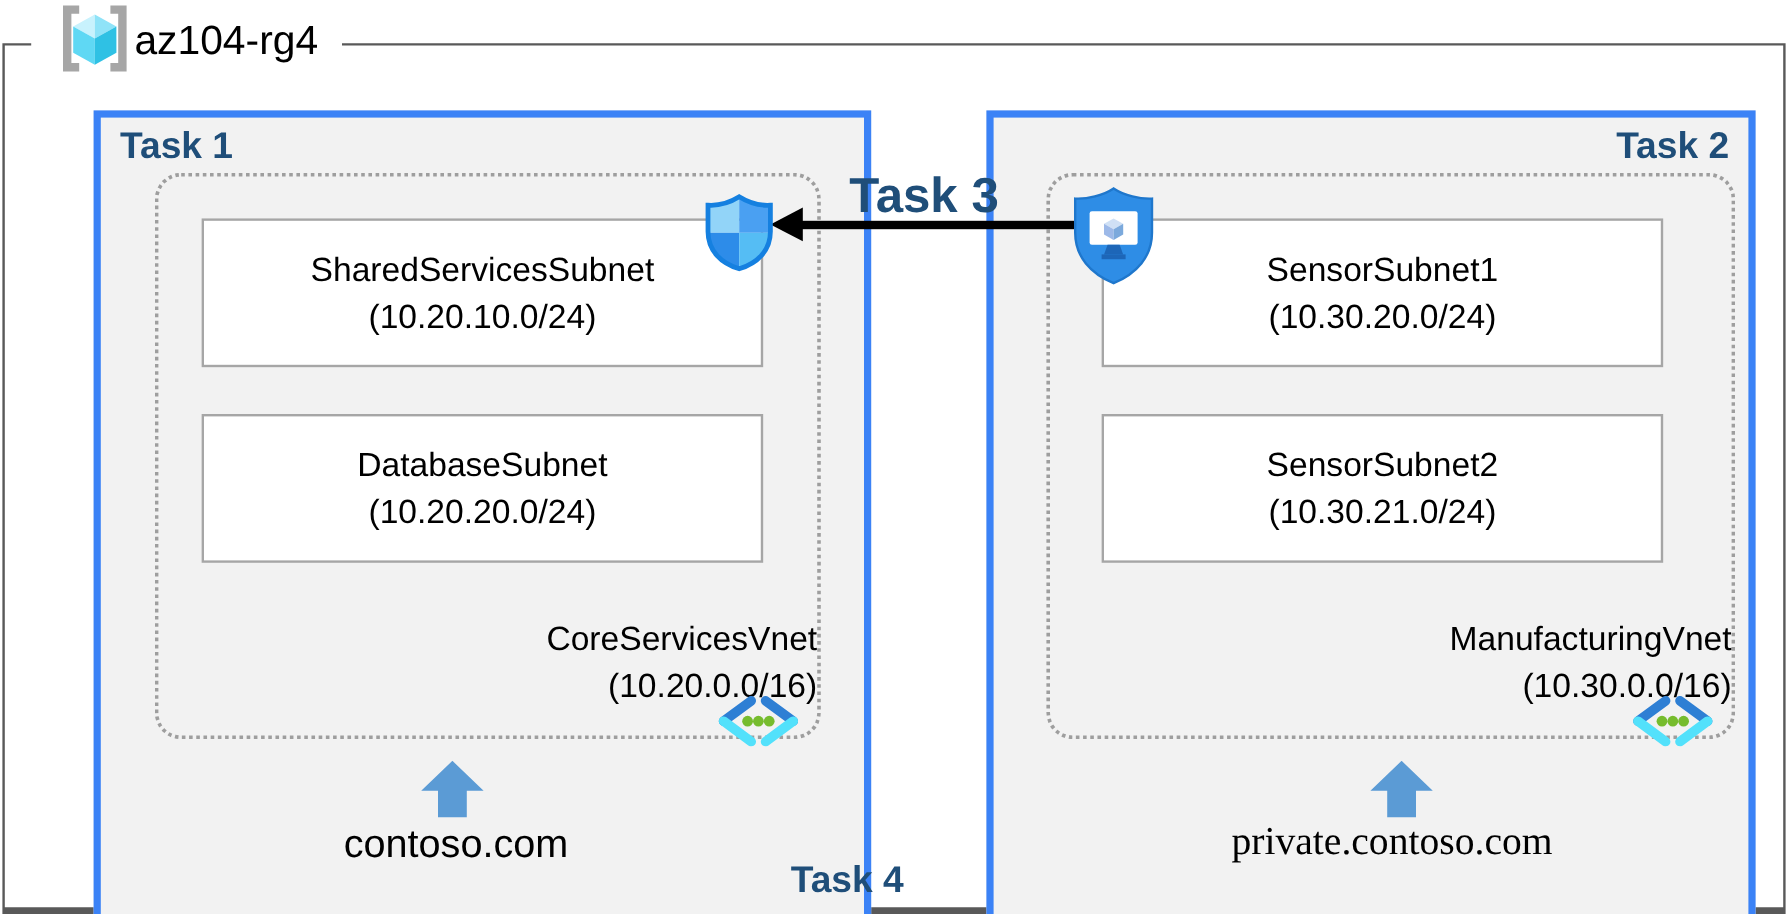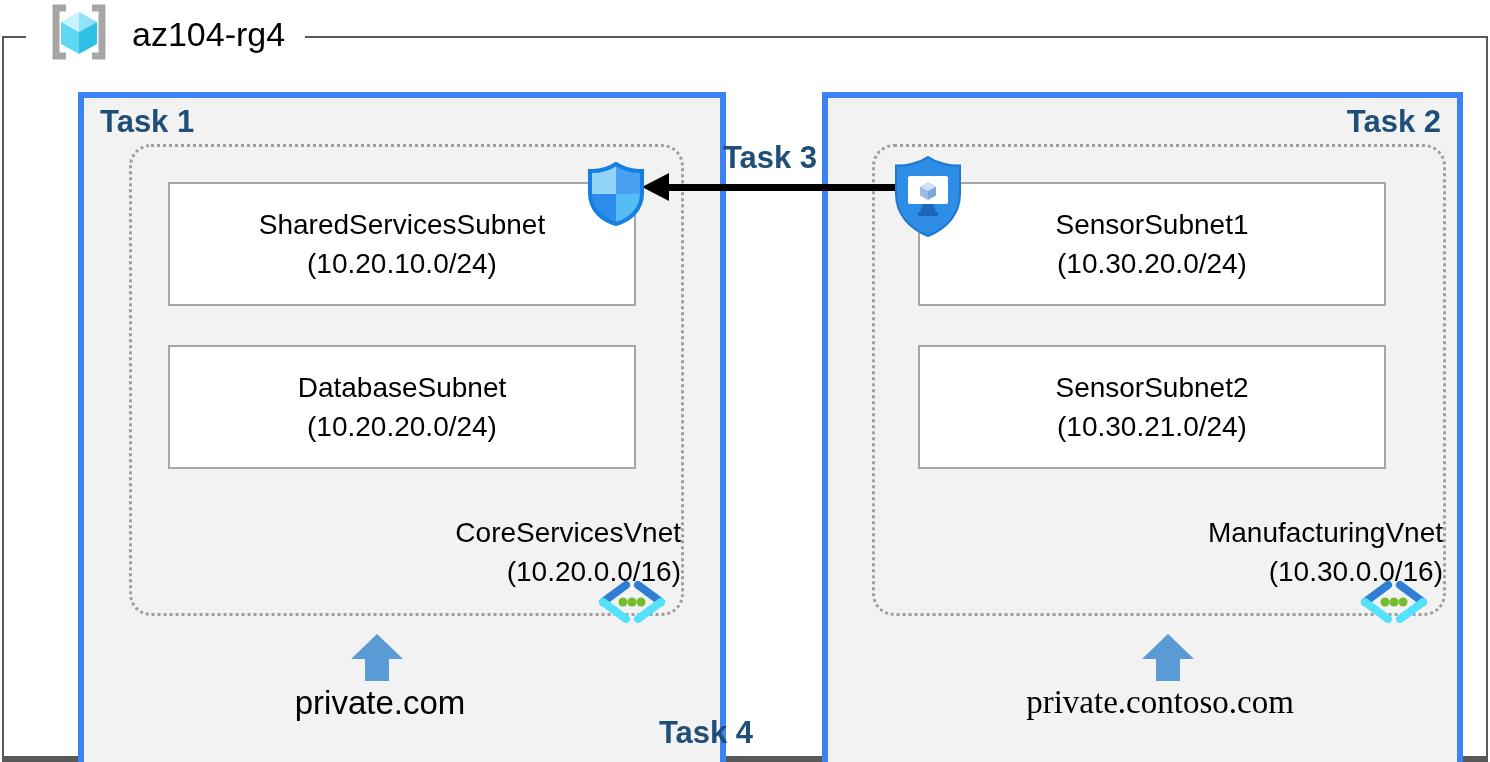--- a/index.html
+++ b/index.html
@@ -7,21 +7,21 @@
   .canvas {
     position:relative; width:1490px; height:762px; background:#ffffff;
     font-family:"Liberation Sans", sans-serif; color:#000; overflow:hidden;
   }
   .rg-frame {
     position:absolute; left:2px; top:36px; right:2px; bottom:0;
     border:2px solid #595959; border-bottom-width:6px;
   }
   .rg-header {
     position:absolute; left:26px; top:4px; height:60px; z-index:6;
-    display:flex; align-items:center; gap:20px; background:#fff; padding:0 20px;
+    display:flex; align-items:center; background:#fff; padding:0 20px;
   }
   .rg-label { font-size:34px; color:#000; }
 
   .task-box {
     position:absolute; top:92px; height:690px; background:#f2f2f2;
     border:6px solid #3b82f6;
   }
   #task1 { left:78px;  width:648px; }
   #task2 { left:822px; width:641px; }
   .task-label {
@@ -62,21 +62,21 @@
     position:absolute; left:666px; top:184px; width:232px; height:7px;
     background:#000; z-index:3;
   }
   .peer-arrow-head {
     position:absolute; left:642px; top:173px; width:0; height:0; z-index:3;
     border-top:14px solid transparent; border-bottom:14px solid transparent;
     border-right:27px solid #000;
   }
   #task3-label {
     position:absolute; left:670px; top:140px; width:200px; text-align:center;
-    font-size:31px; font-weight:bold; color:#1f4e79; z-index:3;
+    font-size:41px; font-weight:bold; color:#1f4e79; z-index:3;
   }
   #task4-label {
     position:absolute; left:628px; top:684px; width:156px; text-align:center;
     font-size:31px; font-weight:bold; color:#1f4e79;margin-top:31px;
   }
   .up-arrow { position:absolute; z-index:4; }
   #up-arrow-left  { left:350px; top:634px; }
   #up-arrow-right { left:1141px; top:634px; }
 
   .dns-label { position:absolute; top:684px; font-size:33px; text-align:center; }
@@ -199,17 +199,17 @@
     <svg width="54" height="48" viewBox="0 0 54 48">
       <polygon points="27,0 53,25 39,25 39,47 15,47 15,25 1,25" fill="#5b9bd5"></polygon>
     </svg>
   </span>
   <span class="up-arrow" id="up-arrow-right">
     <svg width="54" height="48" viewBox="0 0 54 48">
       <polygon points="27,0 53,25 39,25 39,47 15,47 15,25 1,25" fill="#5b9bd5"></polygon>
     </svg>
   </span>
 
-  <div class="dns-label" id="dns-left">private.com</div>
+  <div class="dns-label" id="dns-left">contoso.com</div>
   <div class="dns-label" id="dns-right">private.contoso.com</div>
   <div id="task4-label">Task 4</div>
 
 </div>
 
 </body></html>

